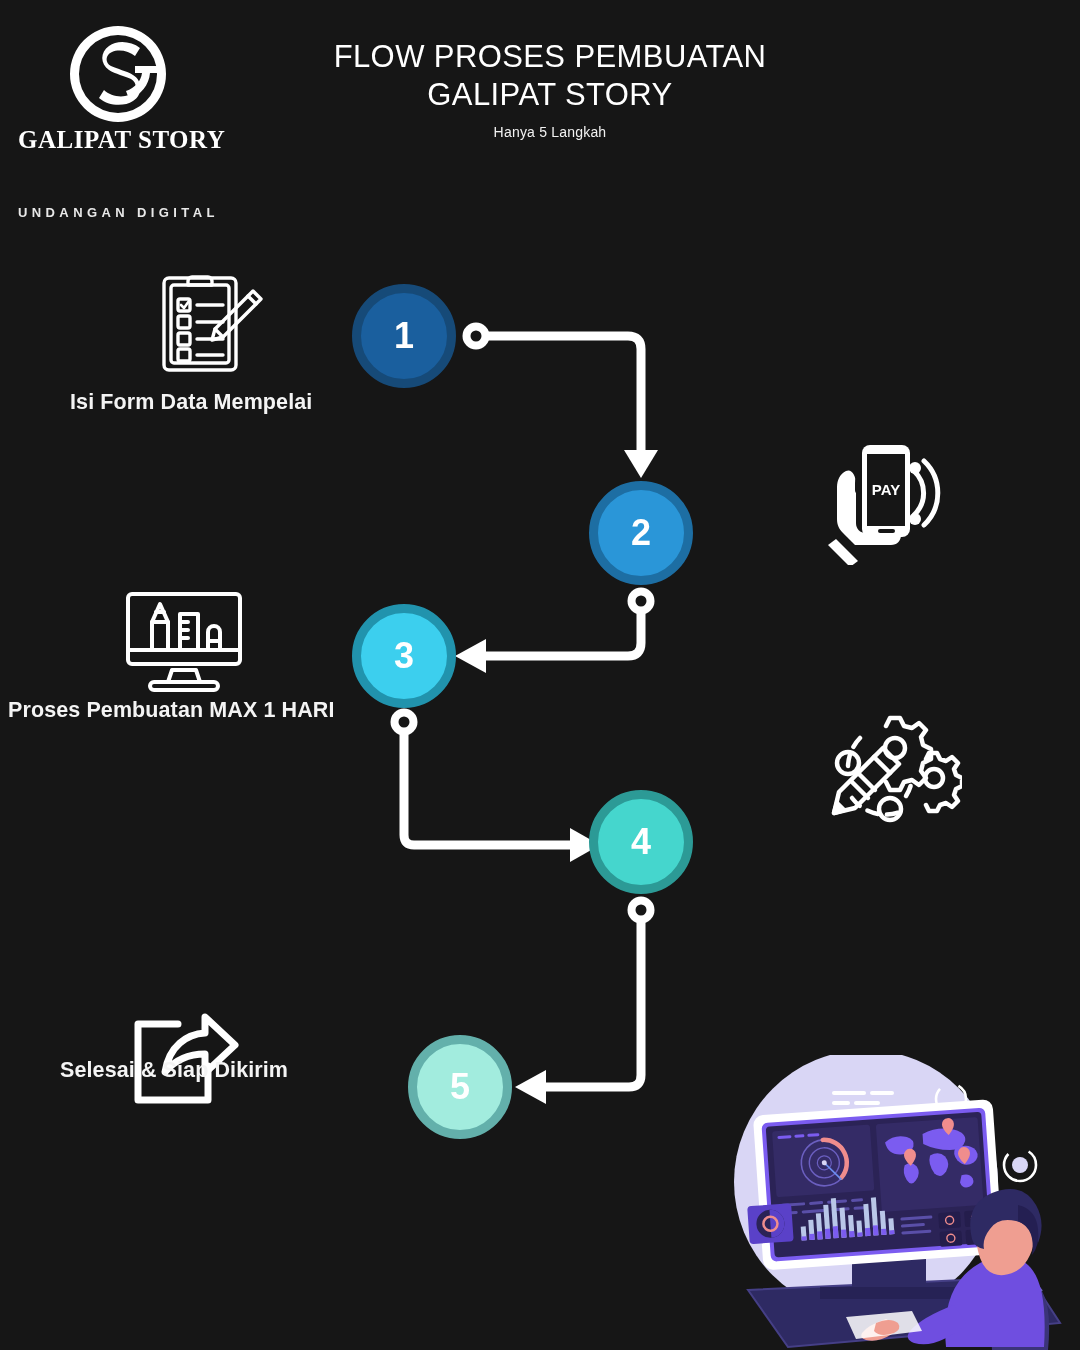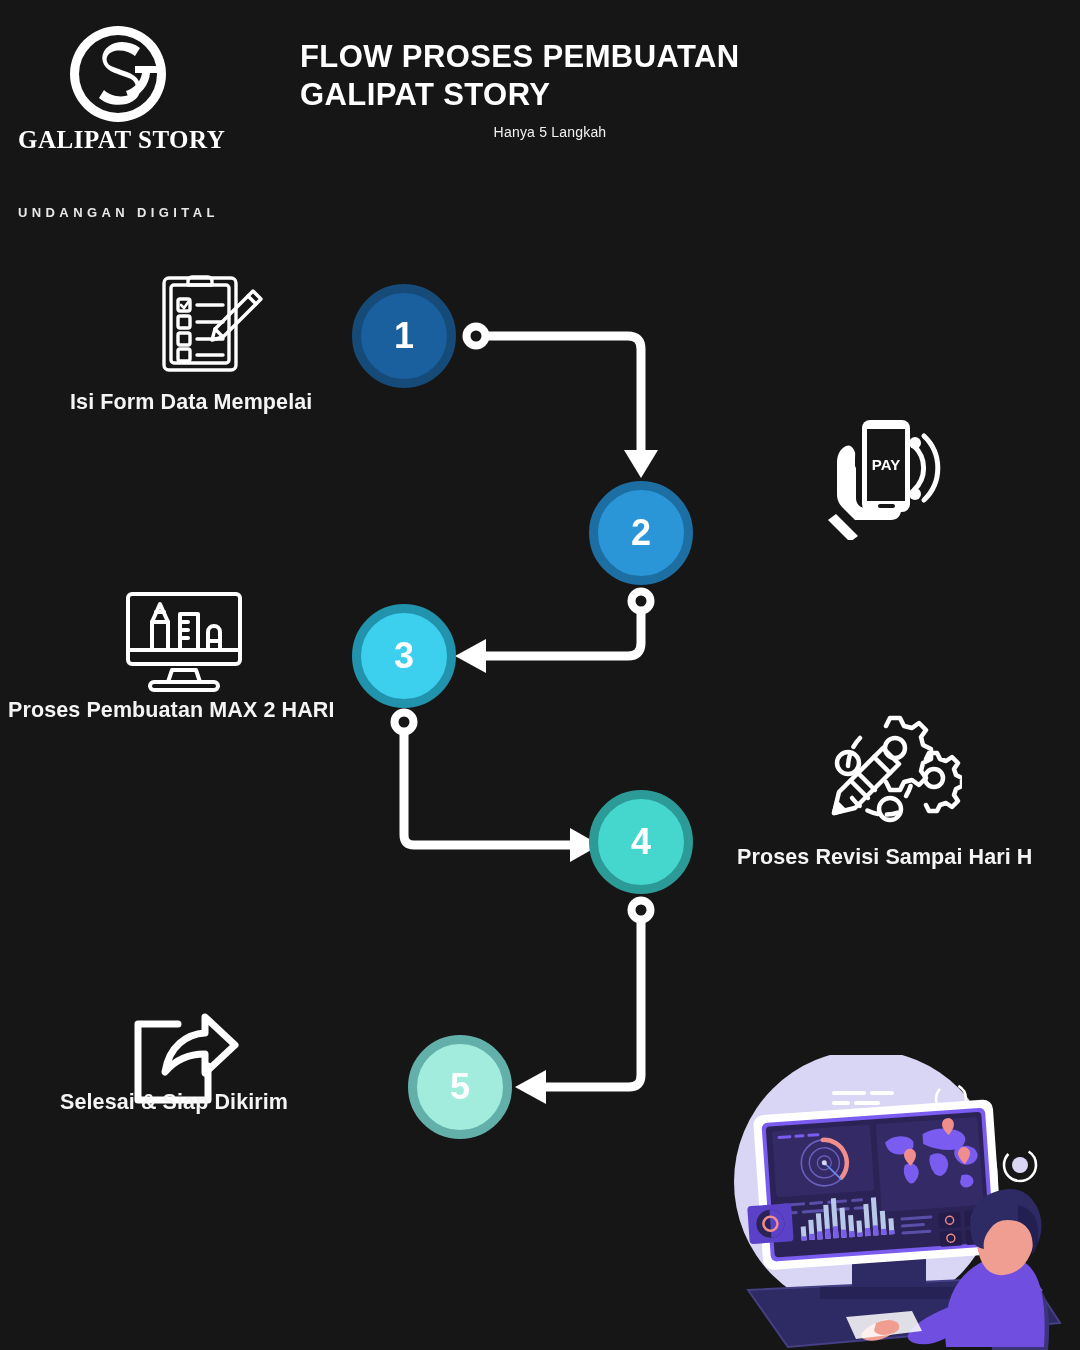--- a/index.html
+++ b/index.html
@@ -25,22 +25,22 @@
     position:absolute;left:0;top:135px;width:200px;text-align:center;
     font-family:Liberation Sans, sans-serif;
     font-size:13px;font-weight:700;color:#e8e8e8;letter-spacing:4.4px;
     white-space:nowrap;
     margin-top:48px;
   }
 
   
   .title{
     position:absolute;left:300px;top:38px;width:500px;
-    color:#ffffff;
-    font-size:31px;font-weight:700;line-height:38px;letter-spacing:0.4px;
+    text-align:center;color:#ffffff;
+    font-size:31px;font-weight:400;line-height:38px;letter-spacing:0.4px;
   }
   .subtitle{
     position:absolute;left:300px;top:124px;width:500px;
     text-align:center;color:#f2f2f2;
     font-size:14px;font-weight:400;letter-spacing:0.2px;
   }
 
   
   .flowsvg{position:absolute;left:0;top:0;width:1080px;height:1350px;pointer-events:none;}
 
@@ -134,21 +134,21 @@
     </svg>
   </div>
   <div class="steplabel" style="left:70px;top:390px;">Isi Form Data Mempelai</div>
   <div class="node" style="left:352px;top:284px;width:104px;height:104px;background:#1a5f9e;border:9px solid #164a78;font-size:36px;">
     <span>1</span>
   </div>
 
   <div class="node" style="left:589px;top:481px;width:104px;height:104px;background:#2a96d8;border:9px solid #1d6ea3;font-size:36px;">
     <span>2</span>
   </div>
-  <div class="iconbox" style="left:822px;top:418px;width:136px;height:122px;text-align:center;">
+  <div class="iconbox" style="left:822px;top:443px;width:136px;height:122px;text-align:center;">
     <svg viewBox="0 0 136 122" width="136" height="122">
       <g fill="#ffffff">
         <rect x="40" y="2" width="48" height="92" rx="8"></rect>
         <rect x="45" y="11" width="38" height="72" fill="#161616"></rect>
         <rect x="56" y="86" width="17" height="4" rx="2" fill="#161616"></rect>
         <text x="64" y="52" font-family="Liberation Sans, sans-serif" font-size="15" font-weight="700" fill="#ffffff" text-anchor="middle">PAY</text>
         <path d="M24 28 c-6 3 -9 9 -9 16 v32 c0 6 2 10 6 14 l12 12 h36 c6 0 10 -4 10 -10 V90 H44
                  c-6 0 -10 -4 -10 -10 V40 c0 -6 -4 -15 -10 -12 z"></path>
         <path d="M33 40 c0 -7 3 -10 7 -12 v18 c0 3 -2 5 -4 5 c-2 0 -3 -2 -3 -4 z" fill="#161616"></path>
         <path d="M14 96 l22 22 l-8 6 l-22 -22 z"></path>
@@ -170,21 +170,21 @@
       <rect x="28" y="94" width="68" height="8" rx="4"></rect>
       <path d="M30 62 V34 l8 -18 l8 18 v28"></path>
       <path d="M30 34 h16"></path>
       <path d="M34 24 h8"></path>
       <rect x="58" y="26" width="18" height="36"></rect>
       <path d="M58 34 h8 M58 42 h8 M58 50 h8"></path>
       <path d="M86 62 V44 a6 6 0 0 1 12 0 v18"></path>
       <path d="M86 53 h12"></path>
     </svg>
   </div>
-  <div class="steplabel" style="left:8px;top:698px;">Proses Pembuatan MAX 2 HARI</div>
+  <div class="steplabel" style="left:8px;top:698px;">Proses Pembuatan MAX 1 HARI</div>
   <div class="node" style="left:352px;top:604px;width:104px;height:104px;background:#3ccfee;border:9px solid #2193ad;font-size:36px;">
     <span>3</span>
   </div>
 
   <div class="node" style="left:589px;top:790px;width:104px;height:104px;background:#45d6cd;border:9px solid #2c9a96;font-size:36px;">
     <span>4</span>
   </div>
   <div class="iconbox" style="left:822px;top:712px;width:140px;height:118px;">
     <svg viewBox="0 0 140 118" width="140" height="118" fill="none" stroke="#ffffff" stroke-width="4.5" stroke-linecap="round" stroke-linejoin="round">
       <path d="M38 26 a42 42 0 0 0 -12 30" stroke-dasharray="11 9"></path>
@@ -195,29 +195,28 @@
       <path d="M61 36 l16 16 l-44 44 l-21 5 l5 -21 z"></path>
       <path d="M52 45 l16 16"></path>
       <path d="M37 62 l16 16 M30 70 l16 16"></path>
       <path d="M12 101 l10 -3 l-7 -7 z" fill="#ffffff"></path>
       <path d="M64 14 l4 -8 l10 0 l4 8 l8 2 l7 -5 l7 7 l-5 7 l2 8 l8 4 l0 10 l-8 4 l-2 8 l5 7 l-7 7 l-7 -5 l-8 2 l-4 8 l-10 0 l-4 -8"></path>
       <circle cx="73" cy="36" r="10"></circle>
       <path d="M104 47 l3 -6 l8 0 l3 6 l6 2 l6 -4 l6 6 l-4 6 l2 6 l6 3 l0 8 l-6 3 l-2 6 l4 6 l-6 6 l-6 -4 l-6 2 l-3 6 l-8 0 l-3 -6"></path>
       <circle cx="112" cy="66" r="9"></circle>
     </svg>
   </div>
-  <div class="steplabel" style="left:737px;top:845px;">Proses Revisi Sampai Hari H</div>
 
   <div class="iconbox" style="left:128px;top:1010px;width:112px;height:98px;">
     <svg viewBox="0 0 112 98" width="112" height="98" fill="none" stroke="#ffffff" stroke-width="7" stroke-linecap="round" stroke-linejoin="round">
       <path d="M50 14 H10 v76 h70 V56"></path>
       <path d="M37 62 c4 -26 22 -38 40 -39 V7 l30 28 l-30 28 V44 c-18 0 -30 6 -40 18 z"></path>
     </svg>
   </div>
-  <div class="steplabel" style="left:60px;top:1090px;">Selesai &amp; Siap Dikirim</div>
+  <div class="steplabel" style="left:60px;top:1058px;">Selesai &amp; Siap Dikirim</div>
   <div class="node" style="left:408px;top:1035px;width:104px;height:104px;background:#a2ecde;border:9px solid #63b0ab;font-size:36px;">
     <span>5</span>
   </div>
 
   <div class="hero">
     <svg viewBox="0 0 380 295" width="380" height="295">
 
       <circle cx="166" cy="127" r="132" fill="#d9d6f5"></circle>
 
       <g fill="#ffffff">

